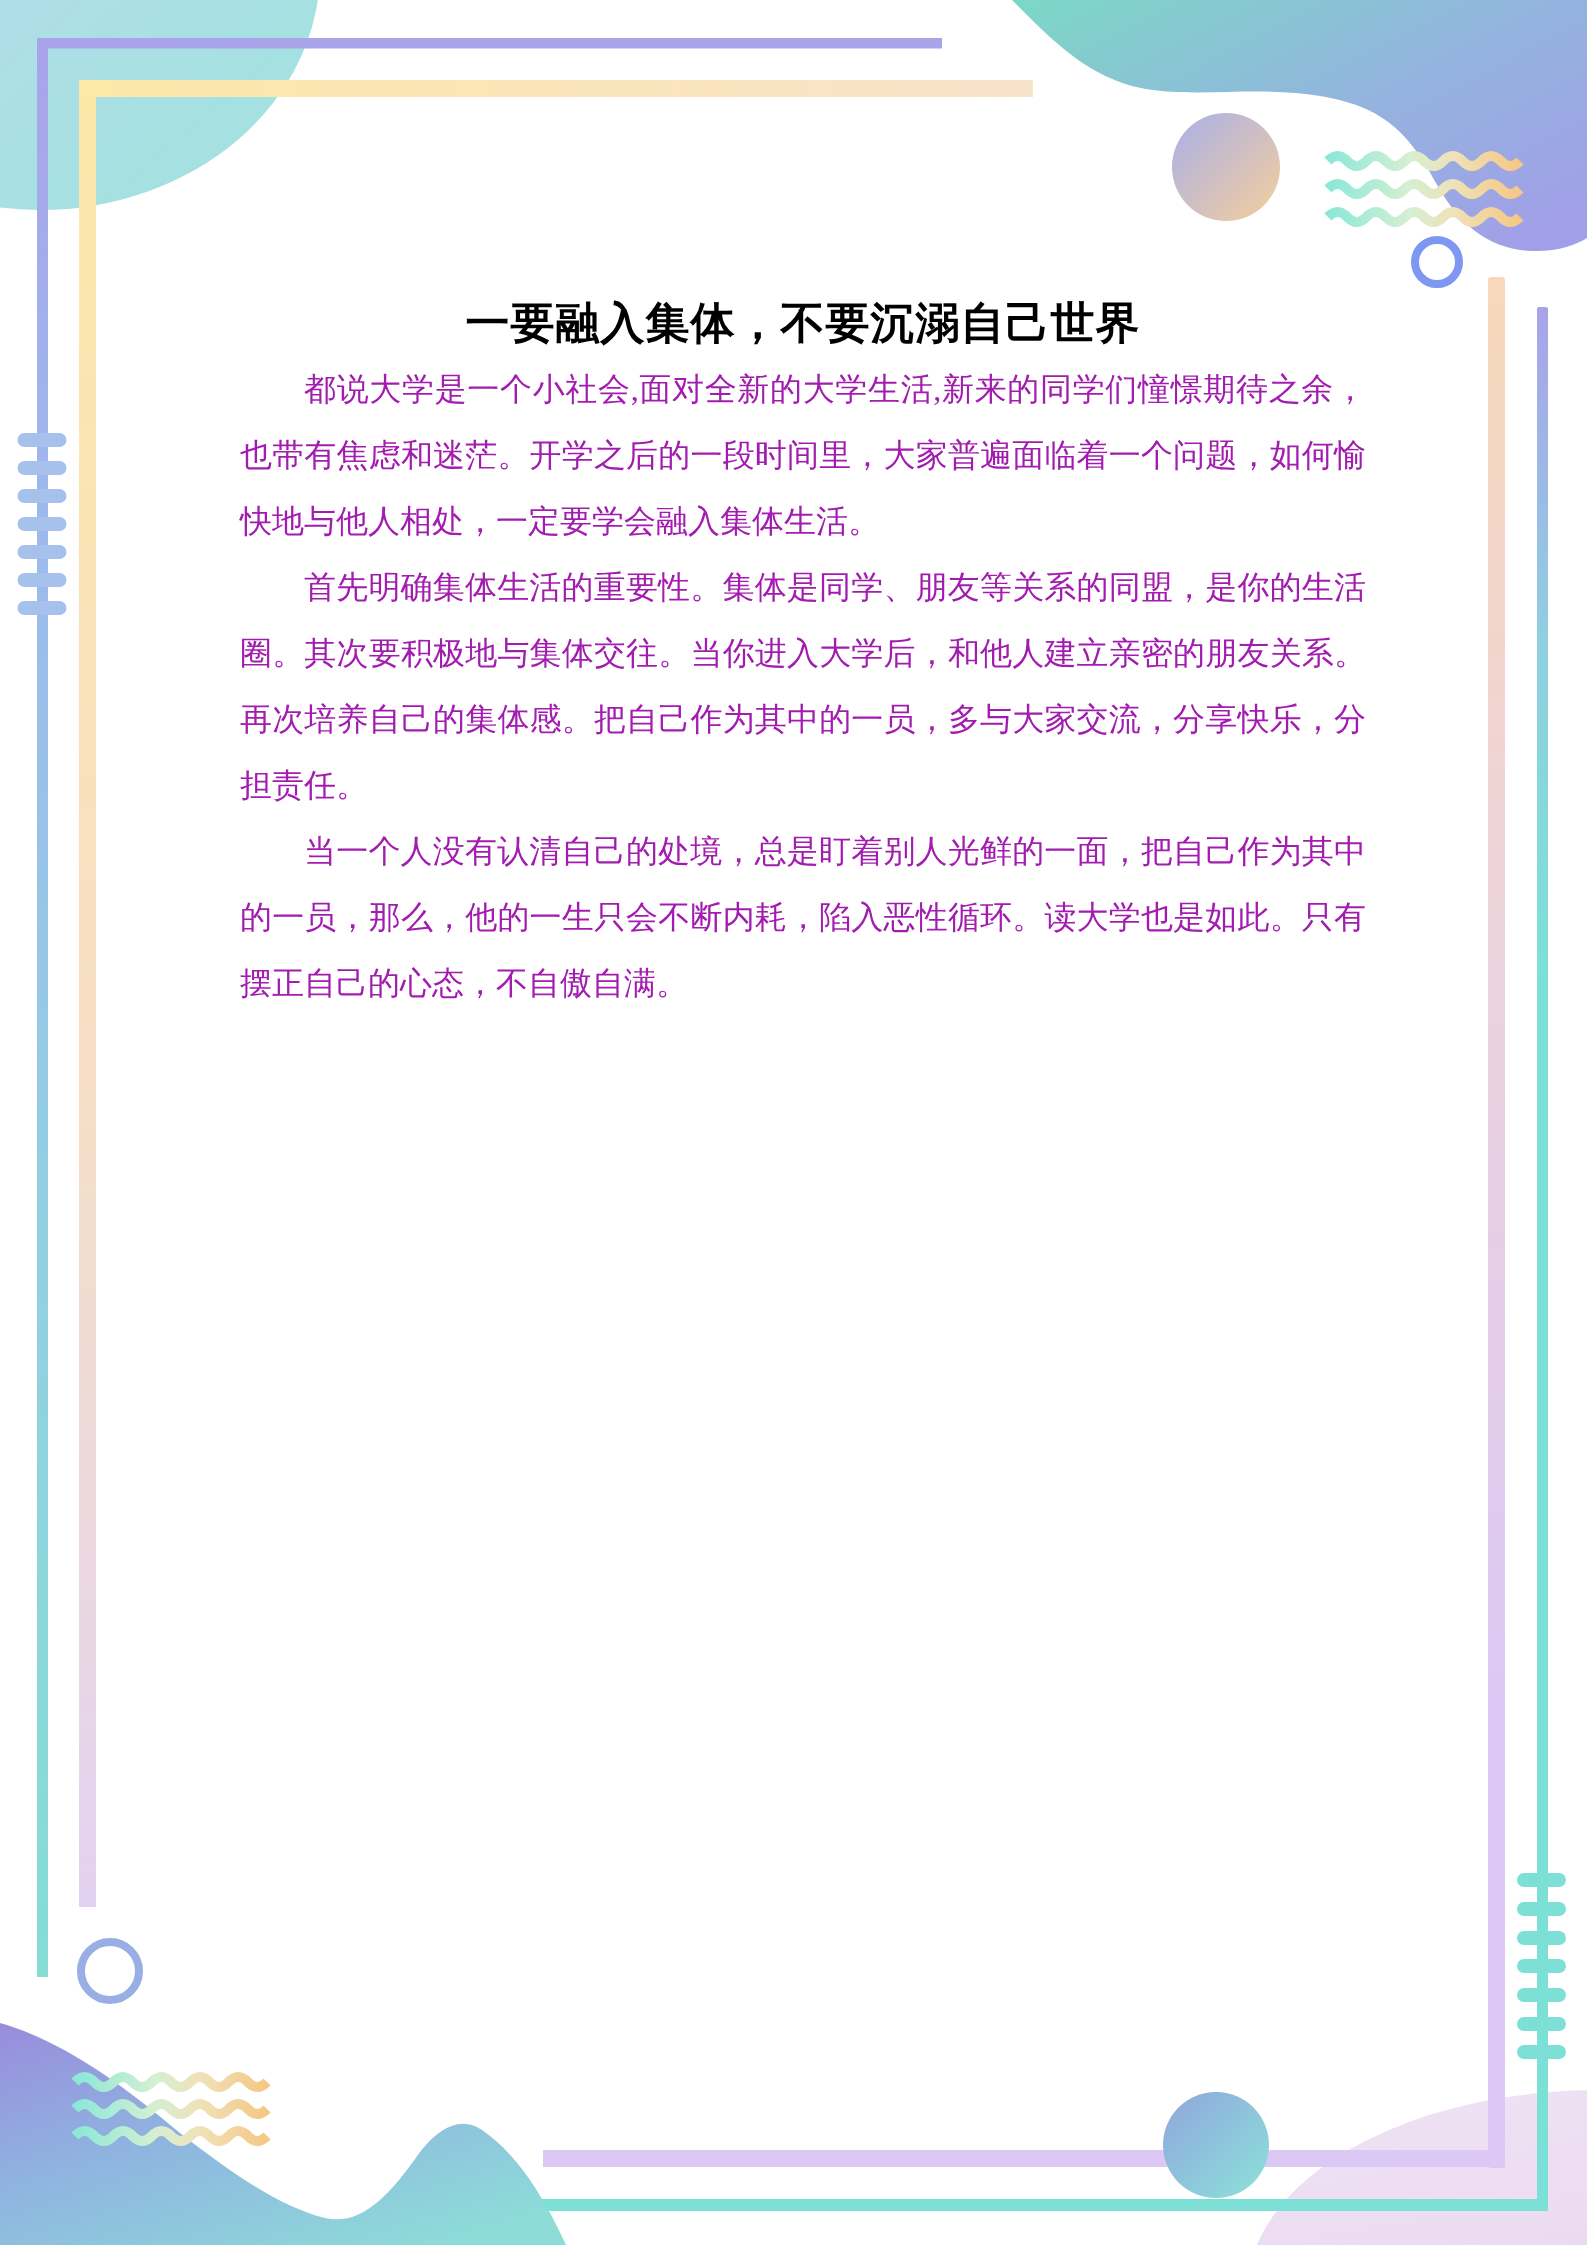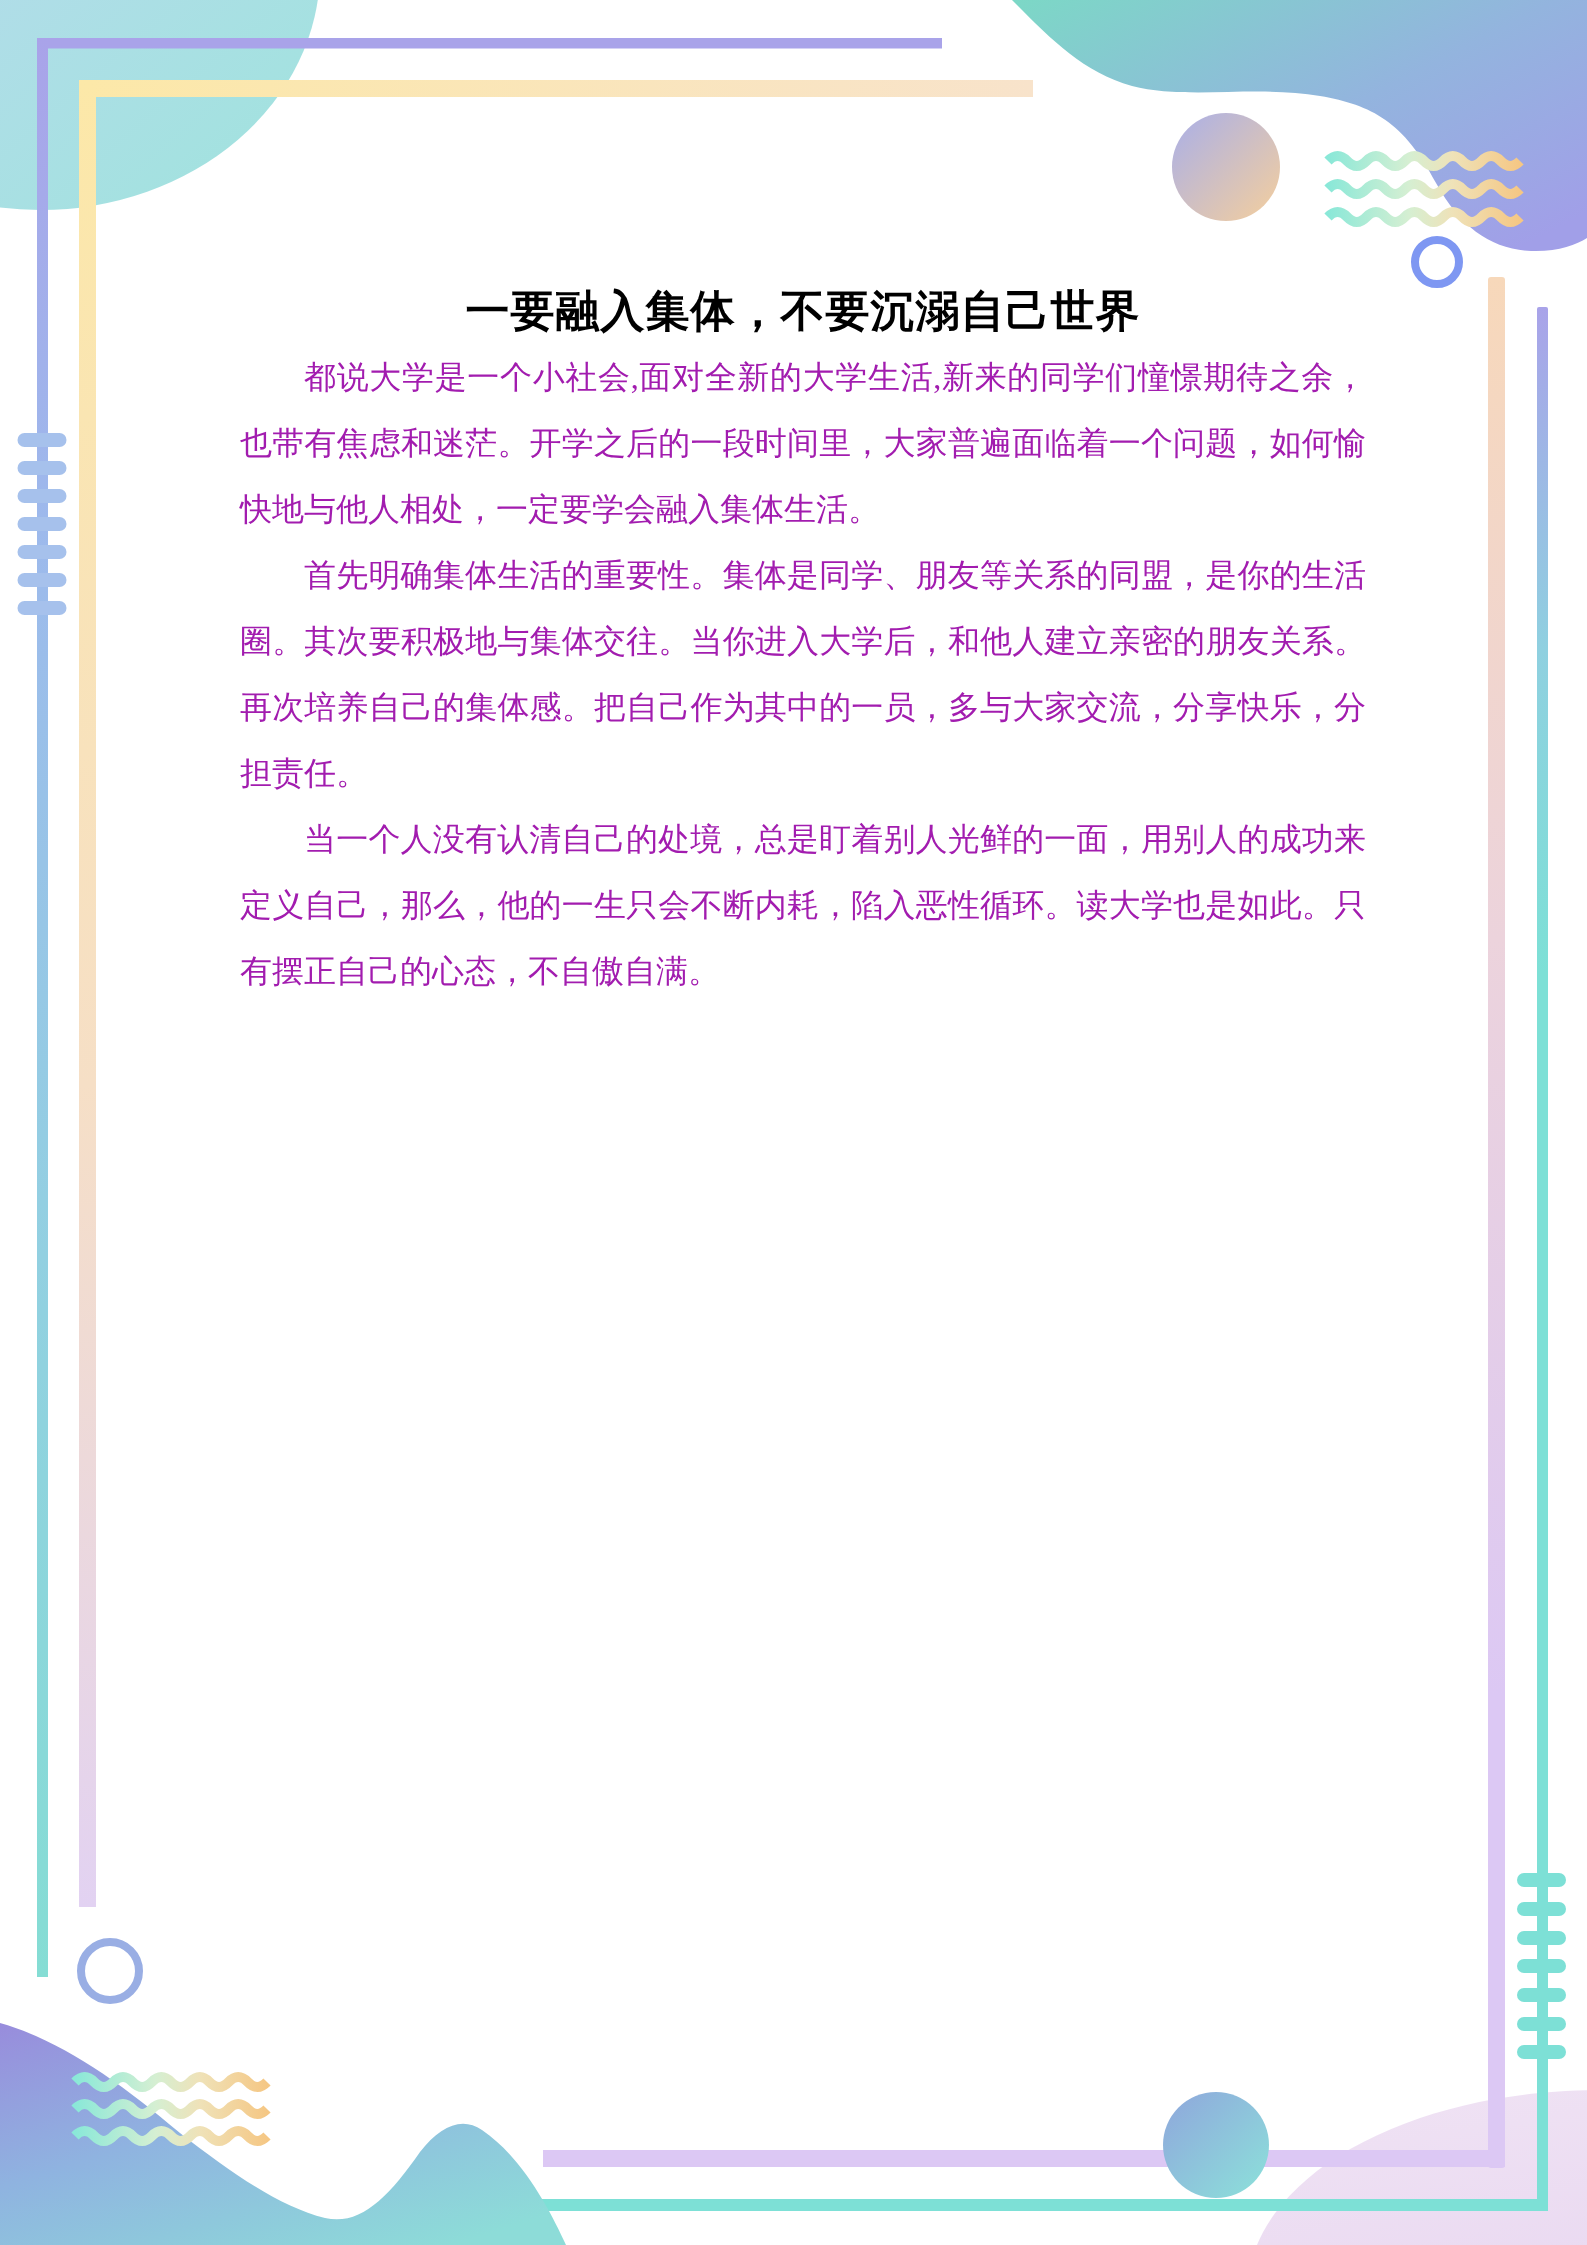--- a/index.html
+++ b/index.html
@@ -9,21 +9,21 @@
     background:#ffffff;
     overflow:hidden;
     font-family:"Liberation Serif", serif;
   }
   .deco{
     position:absolute;left:0;top:0;width:1587px;height:2245px;
     pointer-events:none;
   }
   .content{
     position:absolute;
-    left:240px;top:0;
+    left:240px;top:12px;
     width:1126px;
     padding-top:278px;
     color:#111111;
   }
   .doc-heading{
     font-family:"Liberation Sans", sans-serif;
     font-weight:bold;
     font-size:44px;
     line-height:66px;
     text-align:center;
@@ -182,16 +182,16 @@
     <circle cx="110" cy="1971" r="29" fill="none" stroke="#99aee4" stroke-width="8"></circle>
 
     <circle cx="1216" cy="2145" r="53" fill="url(#gradBRcircle)"></circle>
   </svg>
 
   <div class="content">
     <h2 class="doc-heading">一要融入集体，不要沉溺自己世界</h2>
     <p class="doc-para">都说大学是一个小社会,面对全新的大学生活,新来的同学们憧憬期待之余，也带有焦虑和迷茫。开学之后的一段时间里，大家普遍面临着一个问题，如何愉快地与他人相处，一定要学会融入集体生活。</p>
     <p class="doc-para">首先明确集体生活的重要性。集体是同学、朋友等关系的同盟，是你的生活圈。其次要积极地与集体交往。当你进入大学后，和他人建立亲密的朋友关系。再次培养自己的集体感。把自己作为其中的一员，多与大家交流，分享快乐，分担责任。</p>
 
-    <p class="doc-para">当一个人没有认清自己的处境，总是盯着别人光鲜的一面，用别人的成功来定义自己，那么，他的一生只会不断内耗，陷入恶性循环。读大学也是如此。只有摆正自己的心态，不自傲自满。</p>
+    <p class="doc-para">当一个人没有认清自己的处境，总是盯着别人光鲜的一面，把自己作为其中的一员，那么，他的一生只会不断内耗，陷入恶性循环。读大学也是如此。只有摆正自己的心态，不自傲自满。</p>
   </div>
 
 </div>
 
 </body></html>

